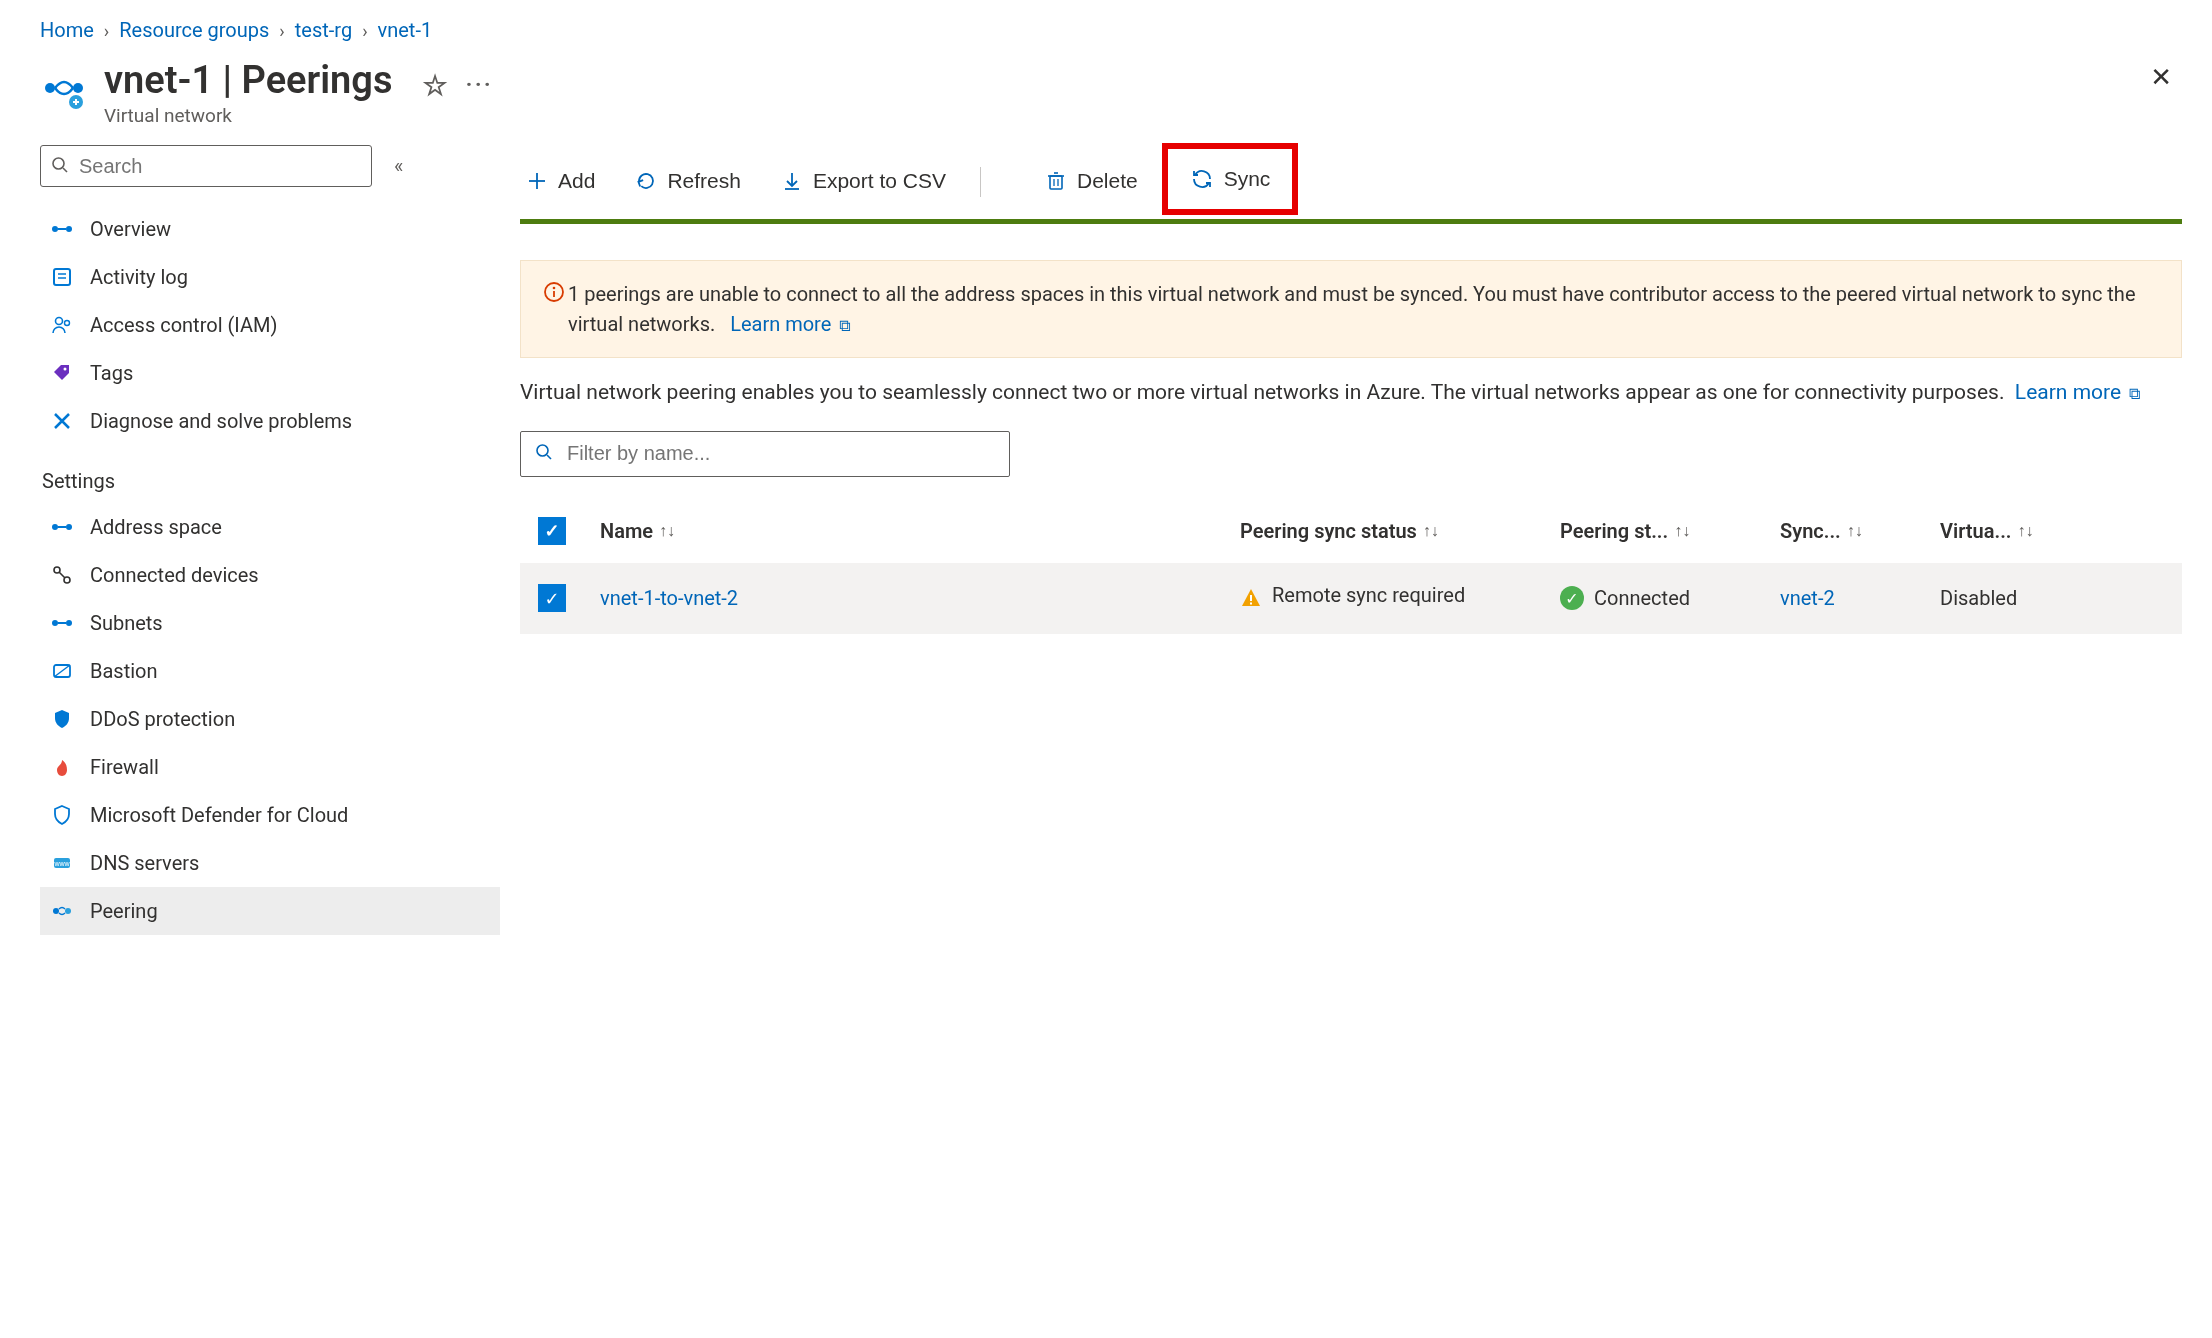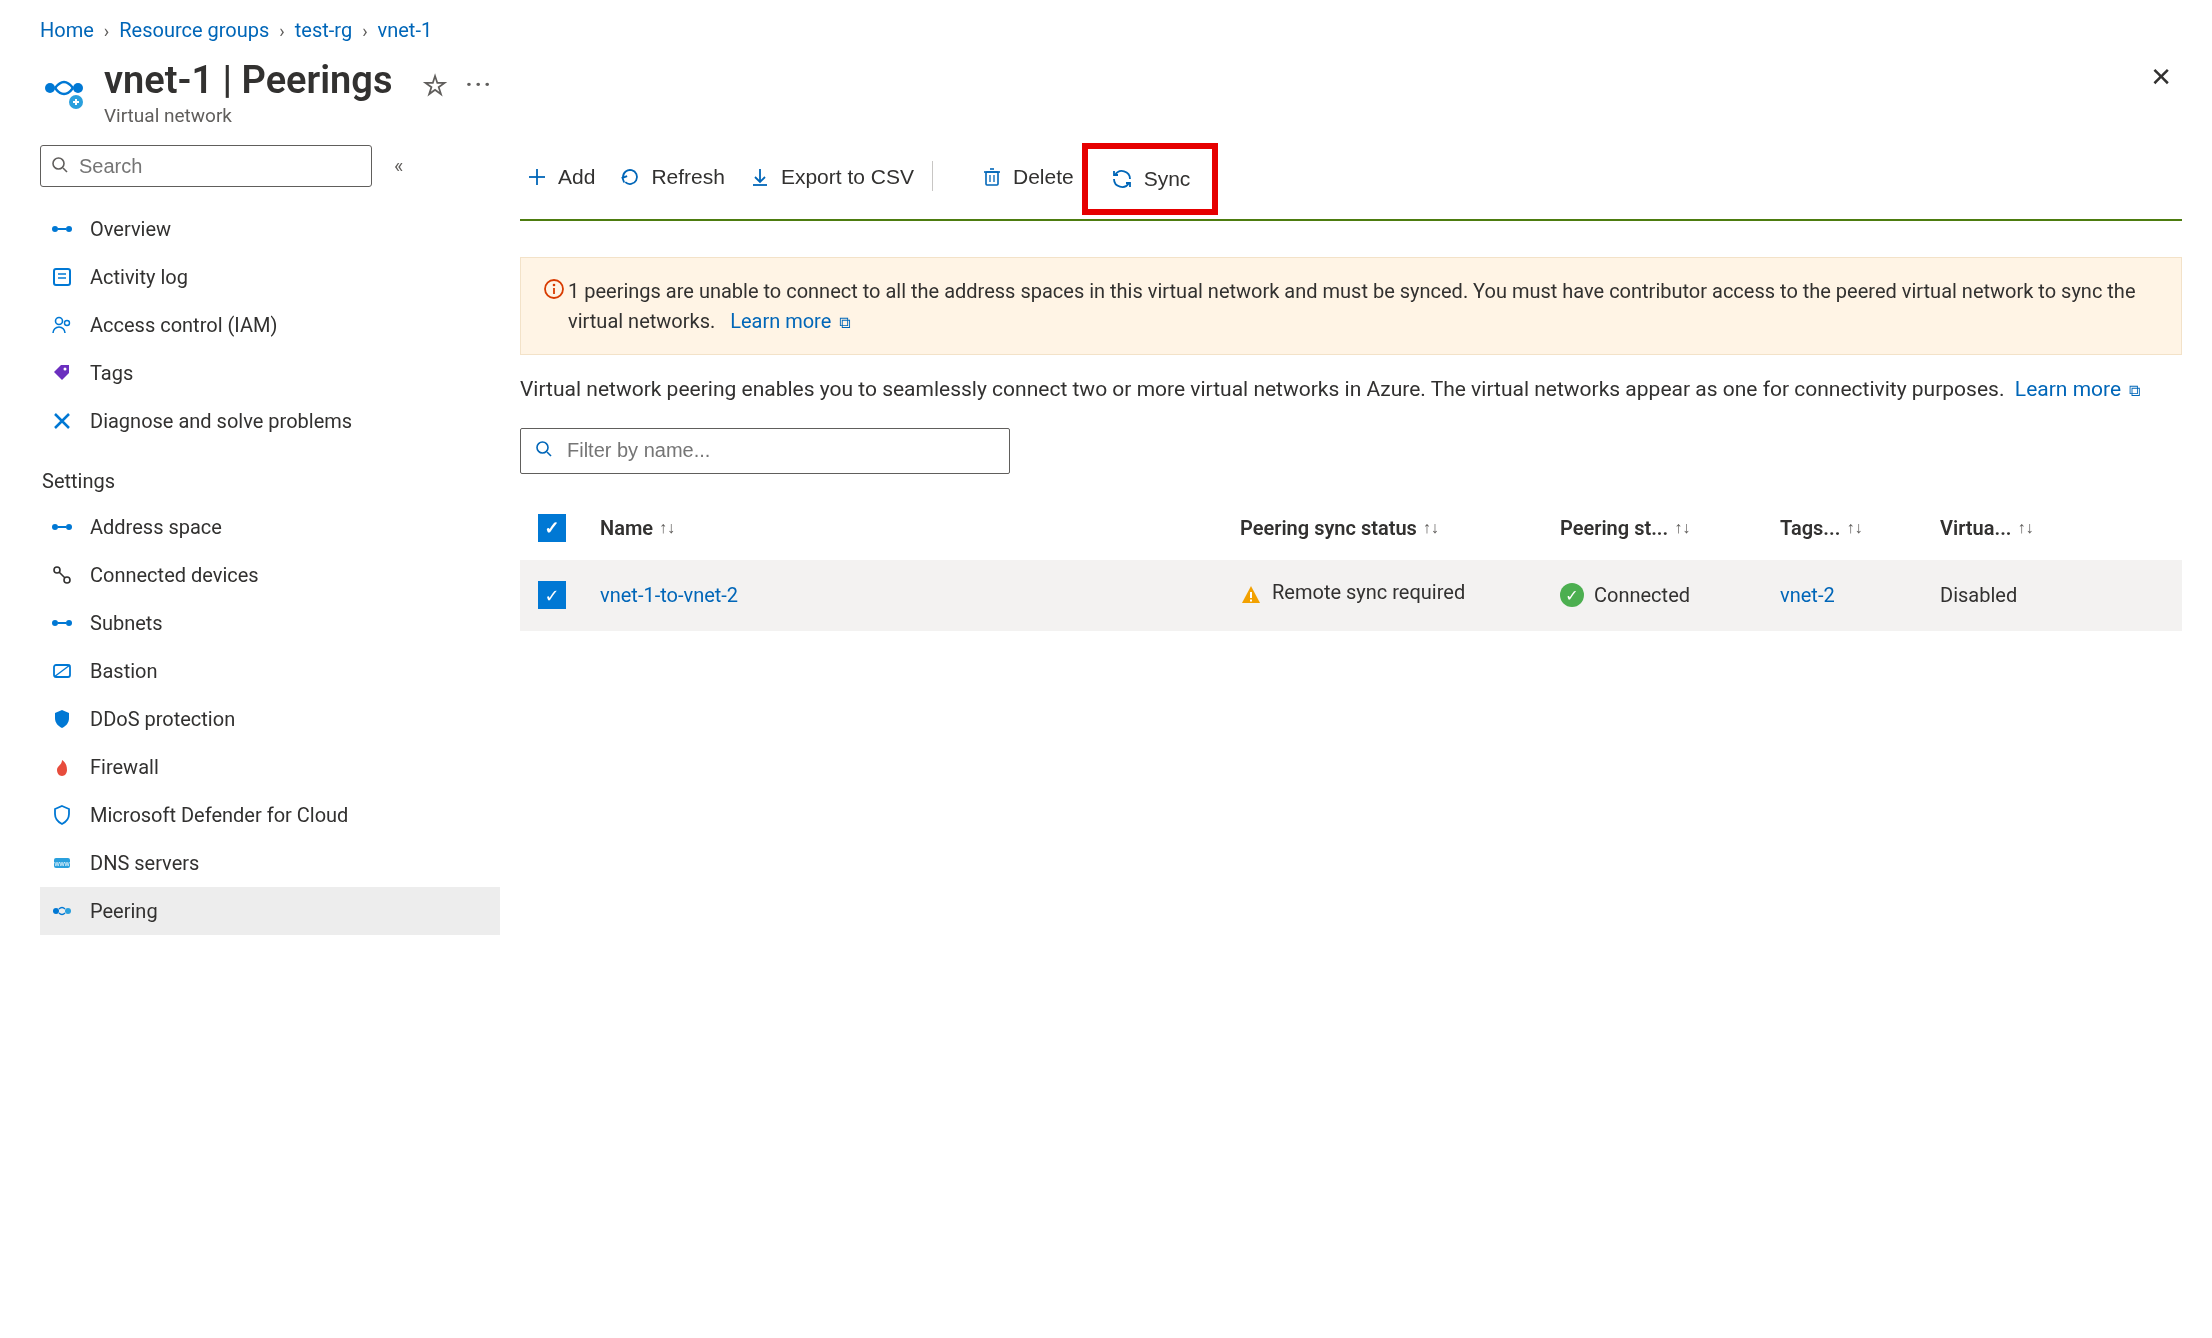--- a/index.html
+++ b/index.html
@@ -88,23 +88,23 @@
   }
   .nav-item.active { background: #ededed; }
   .nav-group-label {
     font-size: 20px; color:#323130;
     padding: 24px 2px 10px 2px;
   }
   .nav-icon { width: 24px; height: 24px; display:flex; align-items:center; justify-content:center; }
 
   
   .toolbar {
-    display:flex; align-items:flex-start; gap: 12px;
+    display:flex; align-items:flex-end; gap: 28px;
     padding: 16px 0 22px 0;
-    border-bottom: 2px solid #4d7c0f;
+    border-bottom: 5px solid #4d7c0f;
   }
   .tool-btn {
     display:flex; align-items:center; gap: 10px;
     font-size: 21px; color:#323130;
     background:none; border:none; cursor:pointer;
     padding: 4px 6px;
   }
   .tool-btn .ico { color:#0066b8; display:flex; align-items:center;}
   .tool-sep { width:1px; height:30px; background:#c8c6c4; }
   .sync-highlight {
@@ -473,21 +473,21 @@
           </div>
         <div class="th">
             <span>Peering sync status</span> 
             <span class="sort-ic">↑↓</span>
           </div>
         <div class="th">
             <span>Peering st...</span> 
             <span class="sort-ic">↑↓</span>
           </div>
         <div class="th">
-            <span>Tags...</span> 
+            <span>Sync...</span> 
             <span class="sort-ic">↑↓</span>
           </div>
         <div class="th">
             <span>Virtua...</span> 
             <span class="sort-ic">↑↓</span>
           </div>
       </div>
 
       <div class="trow">
         <div>

